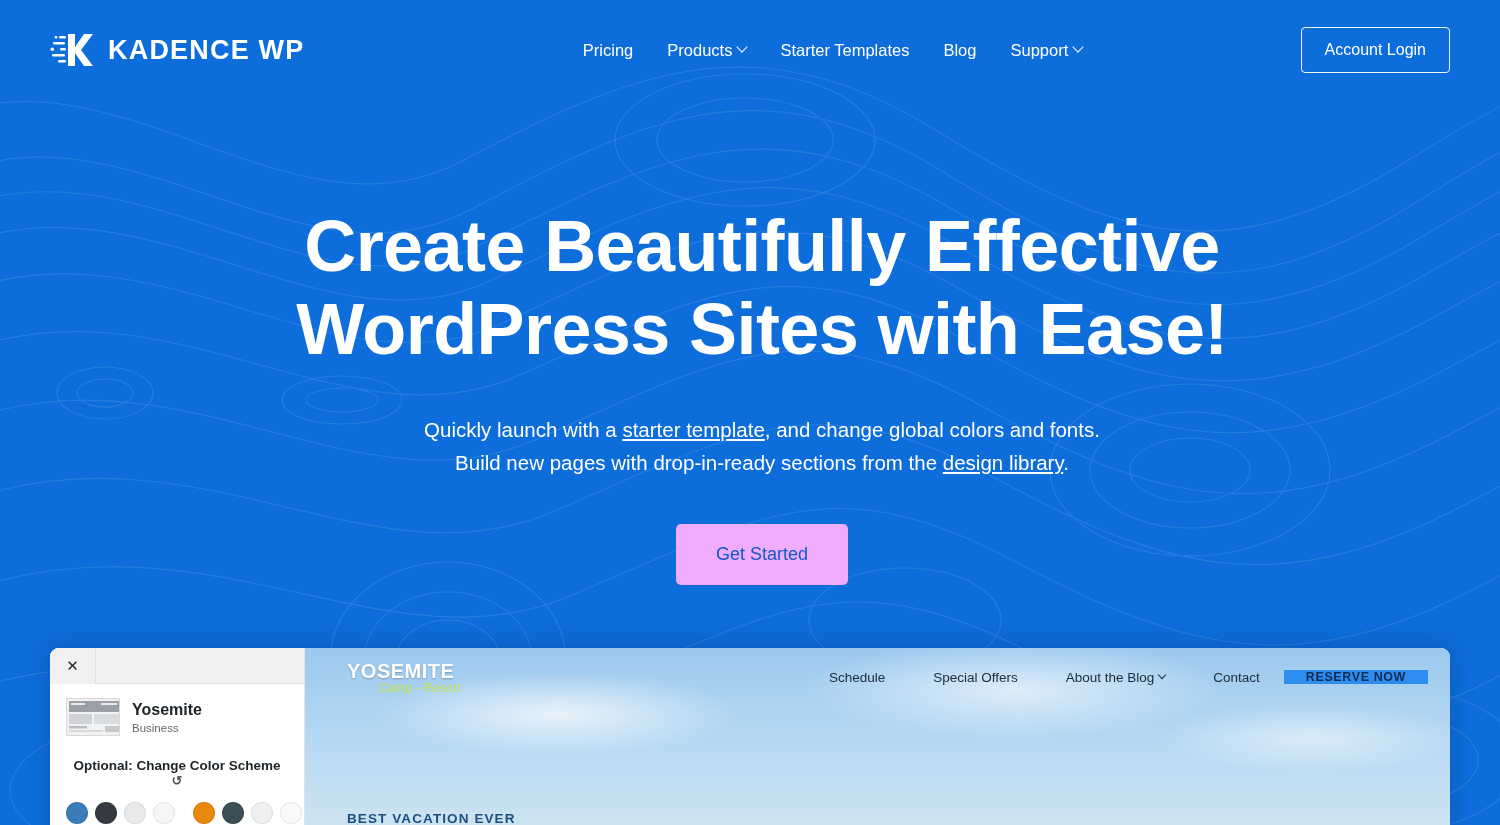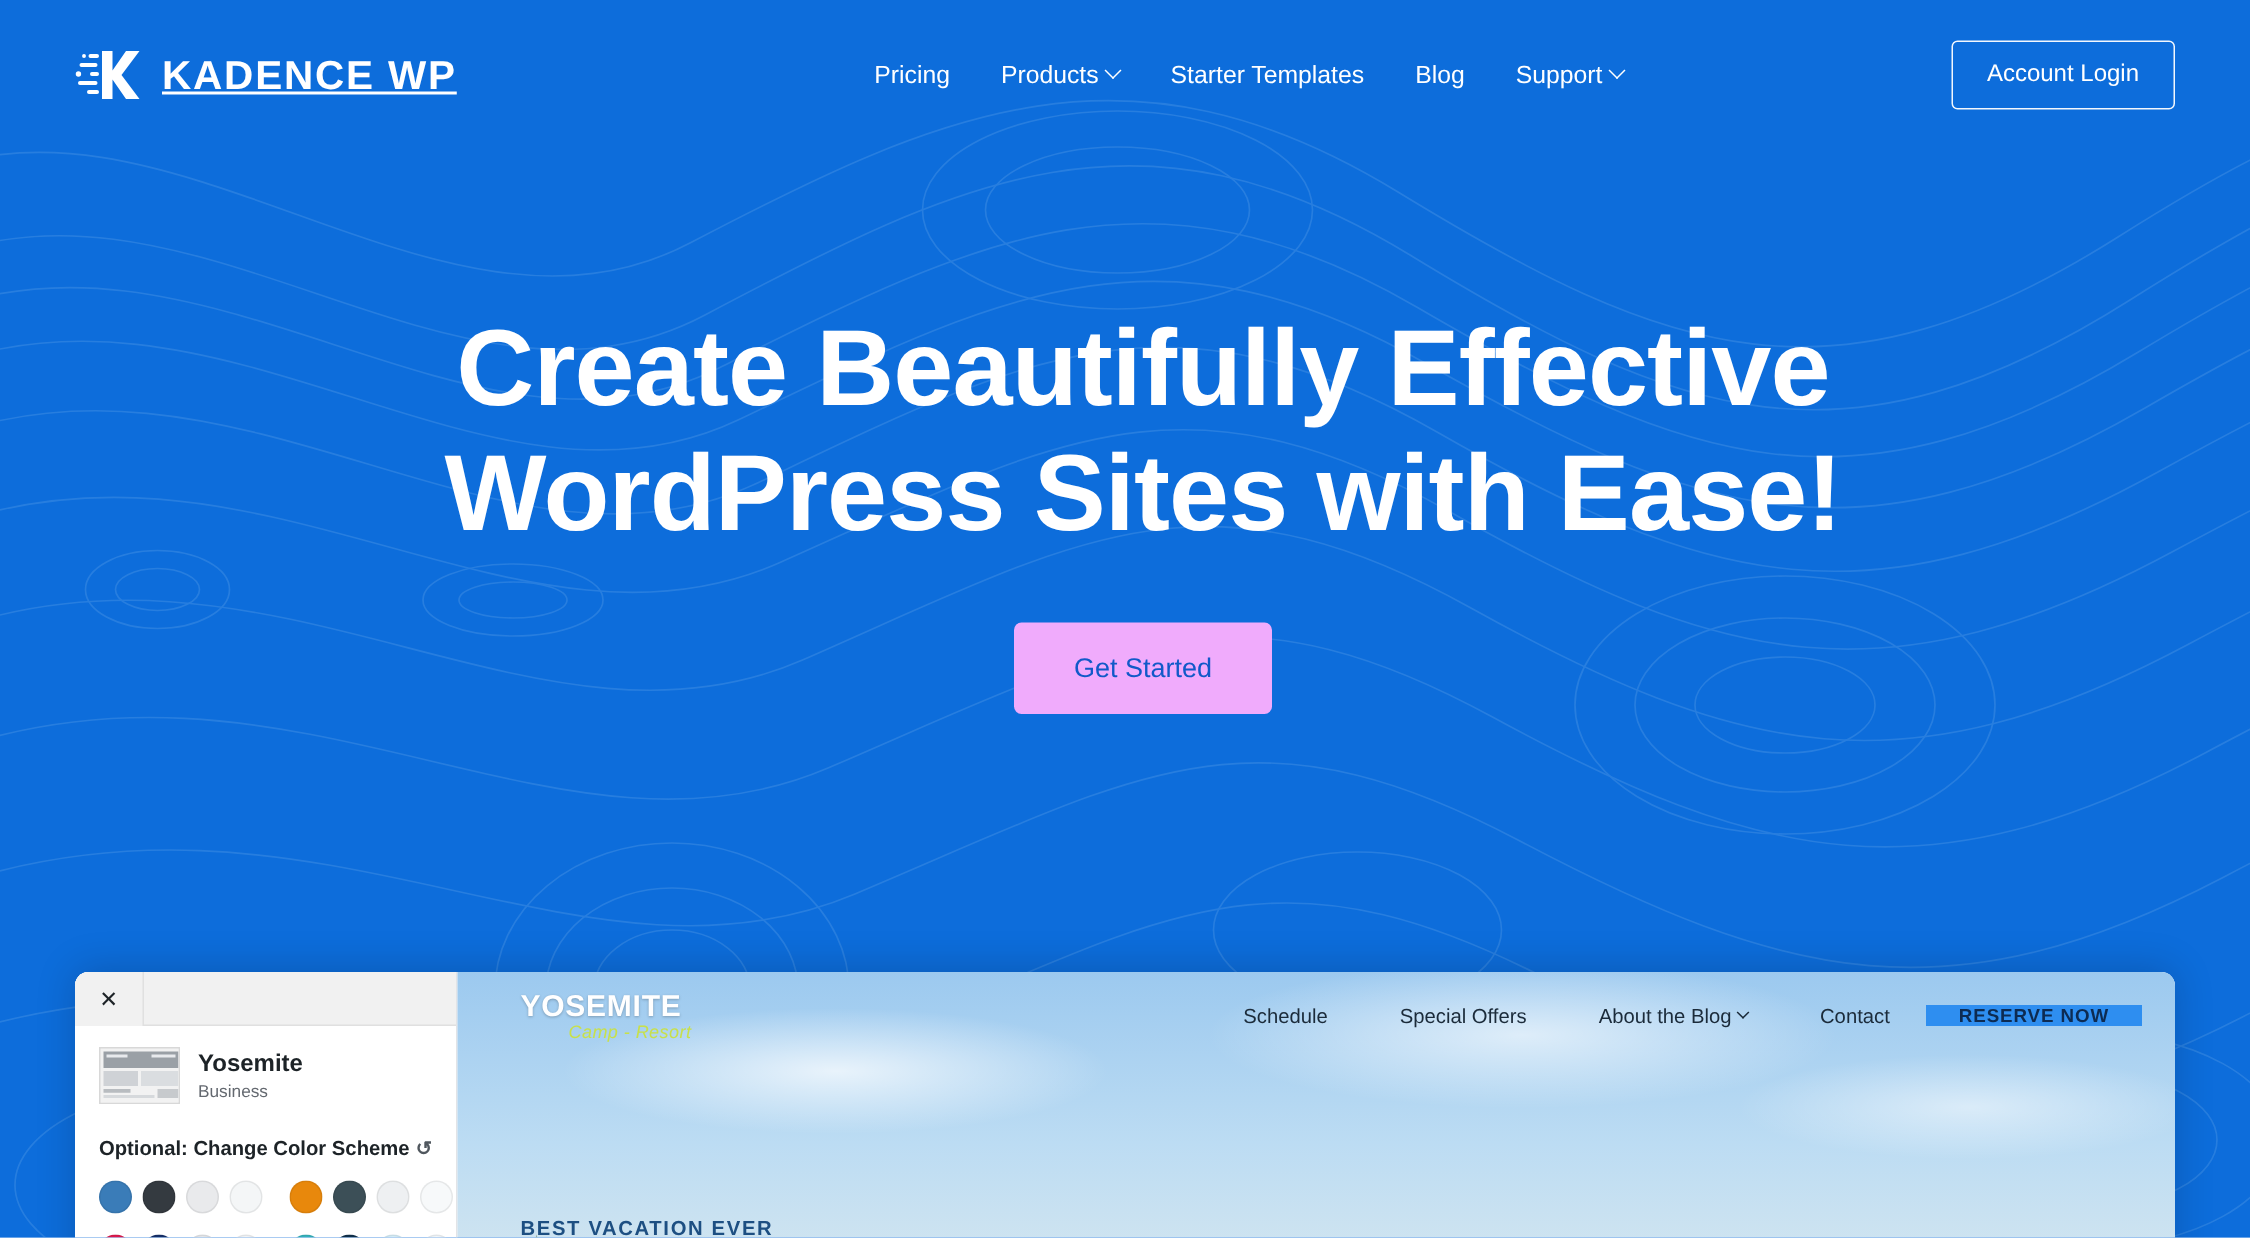--- a/index.html
+++ b/index.html
@@ -45,21 +45,20 @@
     gap: 14px;
     text-decoration: none;
   }
   .brand-mark { width: 44px; height: 40px; flex: none; display:block; }
   .brand-name {
     color: #ffffff;
     font-size: 27px;
     font-weight: bold;
     letter-spacing: 1.2px;
     white-space: nowrap;
-    text-decoration: underline;
   }
 
   .nav {
     flex: 1;
     display: flex;
     align-items: center;
     justify-content: center;
     gap: 34px;
     margin-left: 60px;
   }
@@ -188,20 +187,21 @@
   .tpl-cat  { font-size: 11.5px; color: #646970; margin-top: 3px; }
 
   .scheme-head {
     display: flex;
     align-items: center;
     justify-content: space-between;
     margin-top: 22px;
     font-size: 13.5px;
     font-weight: bold;
     color: #1d2327;
+    flex-direction: column;
   }
   .reset-icon { color: #50575e; font-size: 13px; cursor: pointer; }
 
   .swatch-grid {
     margin-top: 14px;
     display: flex;
     gap: 18px;
   }
   .swatch-set { display: grid; grid-template-columns: repeat(4, 1fr); gap: 7px; }
   .sw {
@@ -372,20 +372,28 @@
 
     <button class="login-btn">Account Login</button>
   </header>
 
   <section class="hero">
     <h1>
       <span>Create Beautifully Effective</span><br>
       <span>WordPress Sites with Ease!</span>
     </h1>
 
+    <p class="hero-sub">
+      <span>
+        <span>Quickly launch with a </span><a href="#">starter template</a><span>, and change global colors and fonts.</span>
+      </span><br>
+      <span>
+        <span>Build new pages with drop-in-ready sections from the </span><a href="#">design library</a><span>.</span>
+      </span>
+    </p>
 
     <div class="cta-wrap">
       <a class="cta" href="#">Get Started</a>
     </div>
   </section>
 
   <div class="mockup">
 
     <aside class="panel">
       <div class="panel-bar">

